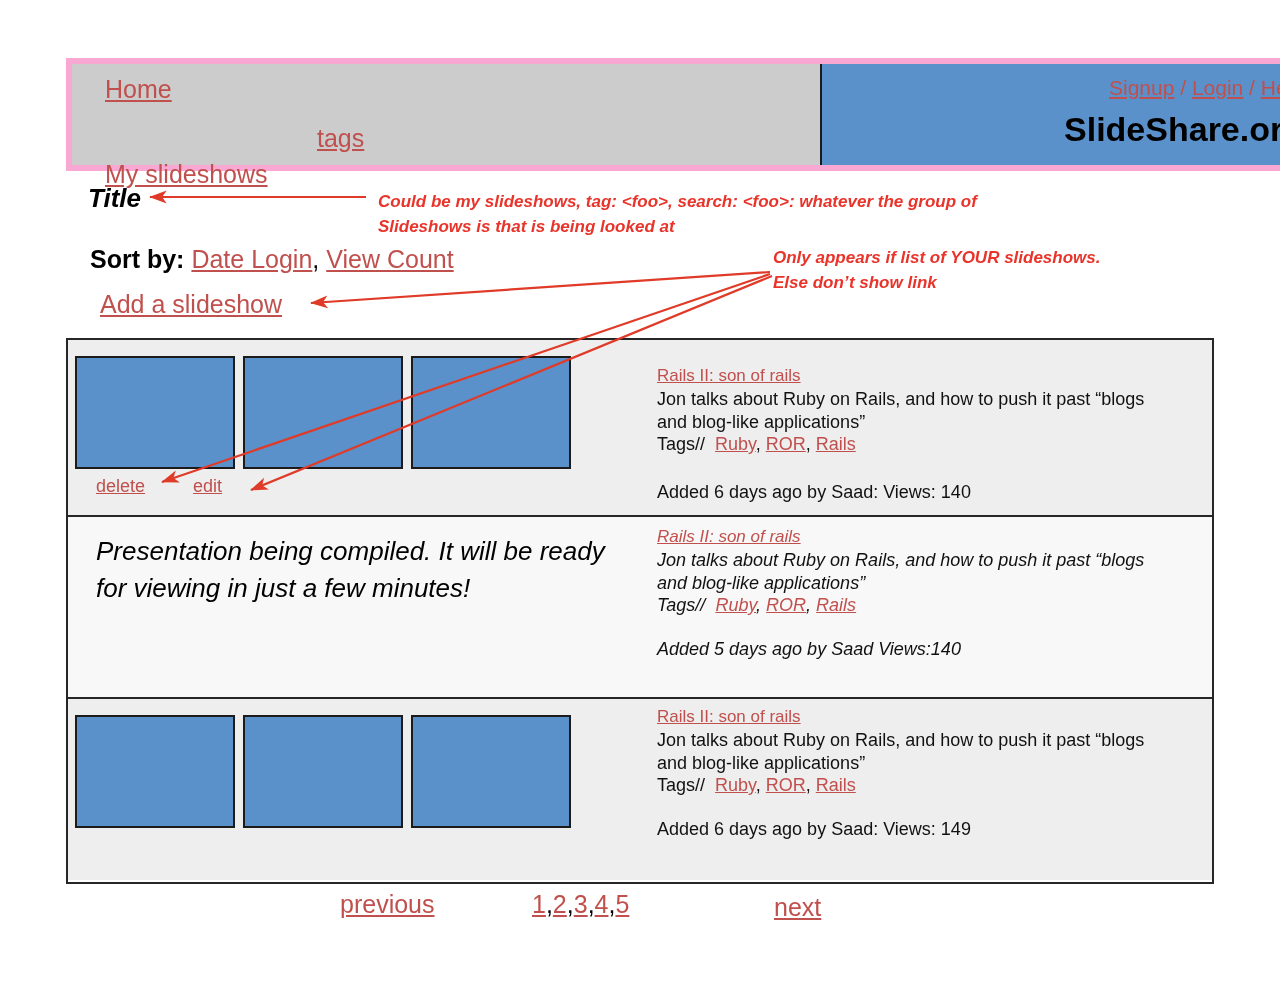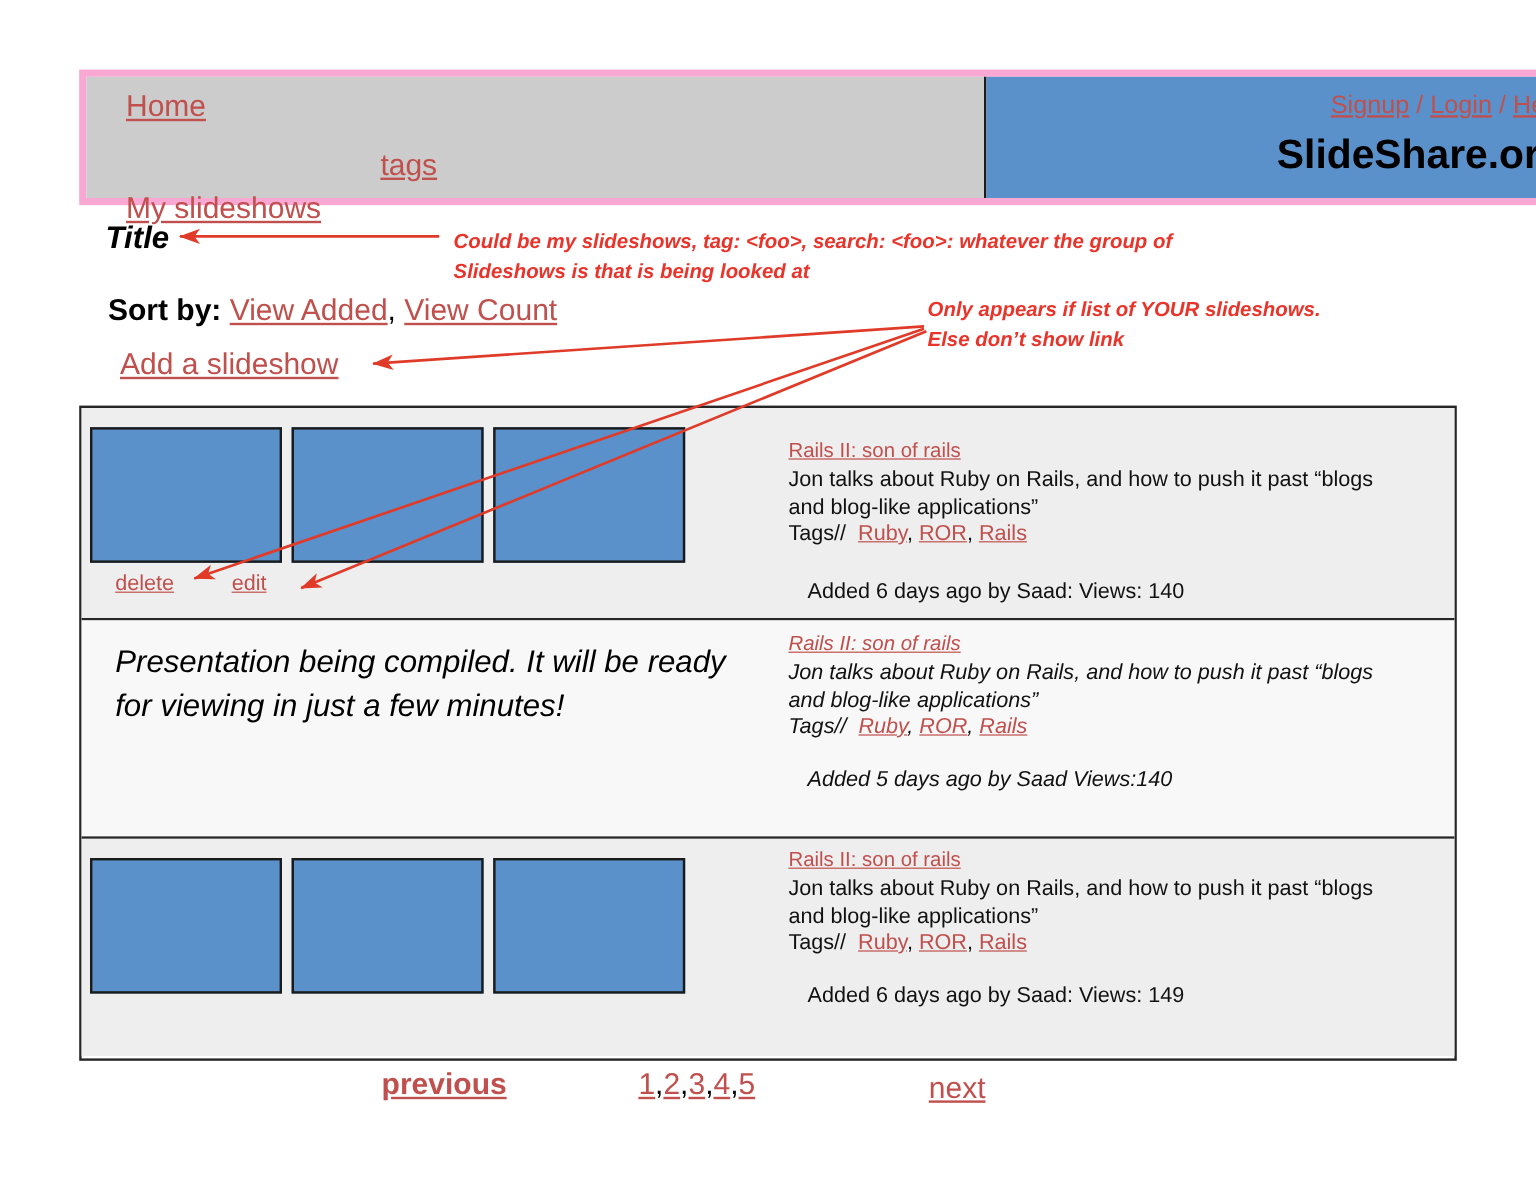--- a/index.html
+++ b/index.html
@@ -228,21 +228,21 @@
     color: #111;
     white-space: nowrap;
   }
   .item-tags .lnk {
     color: #c0504d;
     text-decoration: underline;
     cursor: pointer;
   }
   .item-meta {
     position: absolute;
-    left: 16px;
+    left: 0px;
     top: 142px;
     font-size: 18px;
     color: #111;
     white-space: nowrap;
   }
   .r2 .item-title { top: 10px; }
   .r2 .item-desc  { top: 32px; }
   .r2 .item-tags  { top: 78px; }
   .r2 .item-meta  { top: 122px; }
   .r3 .item-title { top: 8px; }
@@ -259,21 +259,21 @@
     height: 50px;
   }
   .pager-link {
     position: absolute;
     font-size: 25px;
     color: #c0504d;
     text-decoration: underline;
     cursor: pointer;
     white-space: nowrap;
   }
-  .pg-prev { left: 252px; top: 2px; font-weight: bold; }
+  .pg-prev { left: 274px; top: 2px; }
   .pg-nums { left: 466px; top: 2px; text-decoration: none; }
   .pg-nums .num { text-decoration: underline; cursor: pointer; }
   .pg-nums .sep { text-decoration: none; color: #000; }
   .pg-next { left: 708px; top: 5px; }
 
   
   #arrows {
     position: absolute;
     left: 0; top: 0;
     width: 1280px;
@@ -293,21 +293,21 @@
       <span class="nav-link nav-tags">tags</span>
     </div>
     <div class="header-right">
       <div class="auth-line"><span class="auth-link">Signup</span><span class="auth-sep"> / </span><span class="auth-link">Login</span><span class="auth-sep"> / </span><span class="auth-link">Help</span></div>
       <div class="brand">SlideShare.org</div>
     </div>
   </div>
 
   <div class="page-title">Title</div>
 
-  <div class="sortby"><span class="lbl">Sort by:</span><span class="comma"> </span><span class="lnk">View Added</span><span class="comma">, </span><span class="lnk">View Count</span></div>
+  <div class="sortby"><span class="lbl">Sort by:</span><span class="comma"> </span><span class="lnk">Date Login</span><span class="comma">, </span><span class="lnk">View Count</span></div>
 
   <div class="add-slideshow">Add a slideshow</div>
 
   <div class="anno anno-title">Could be my slideshows, tag: &lt;foo&gt;, search: &lt;foo&gt;: whatever the group of
 Slideshows is that is being looked at</div>
   <div class="anno anno-only">Only appears if list of YOUR slideshows.
 Else don’t show link</div>
   <div class="anno anno-compile">If presentation uploaded but not compiled
 Into flash / jpgs yet, then this msg appears.</div>
   <div class="anno anno-show10">Show 10 results per page</div>

